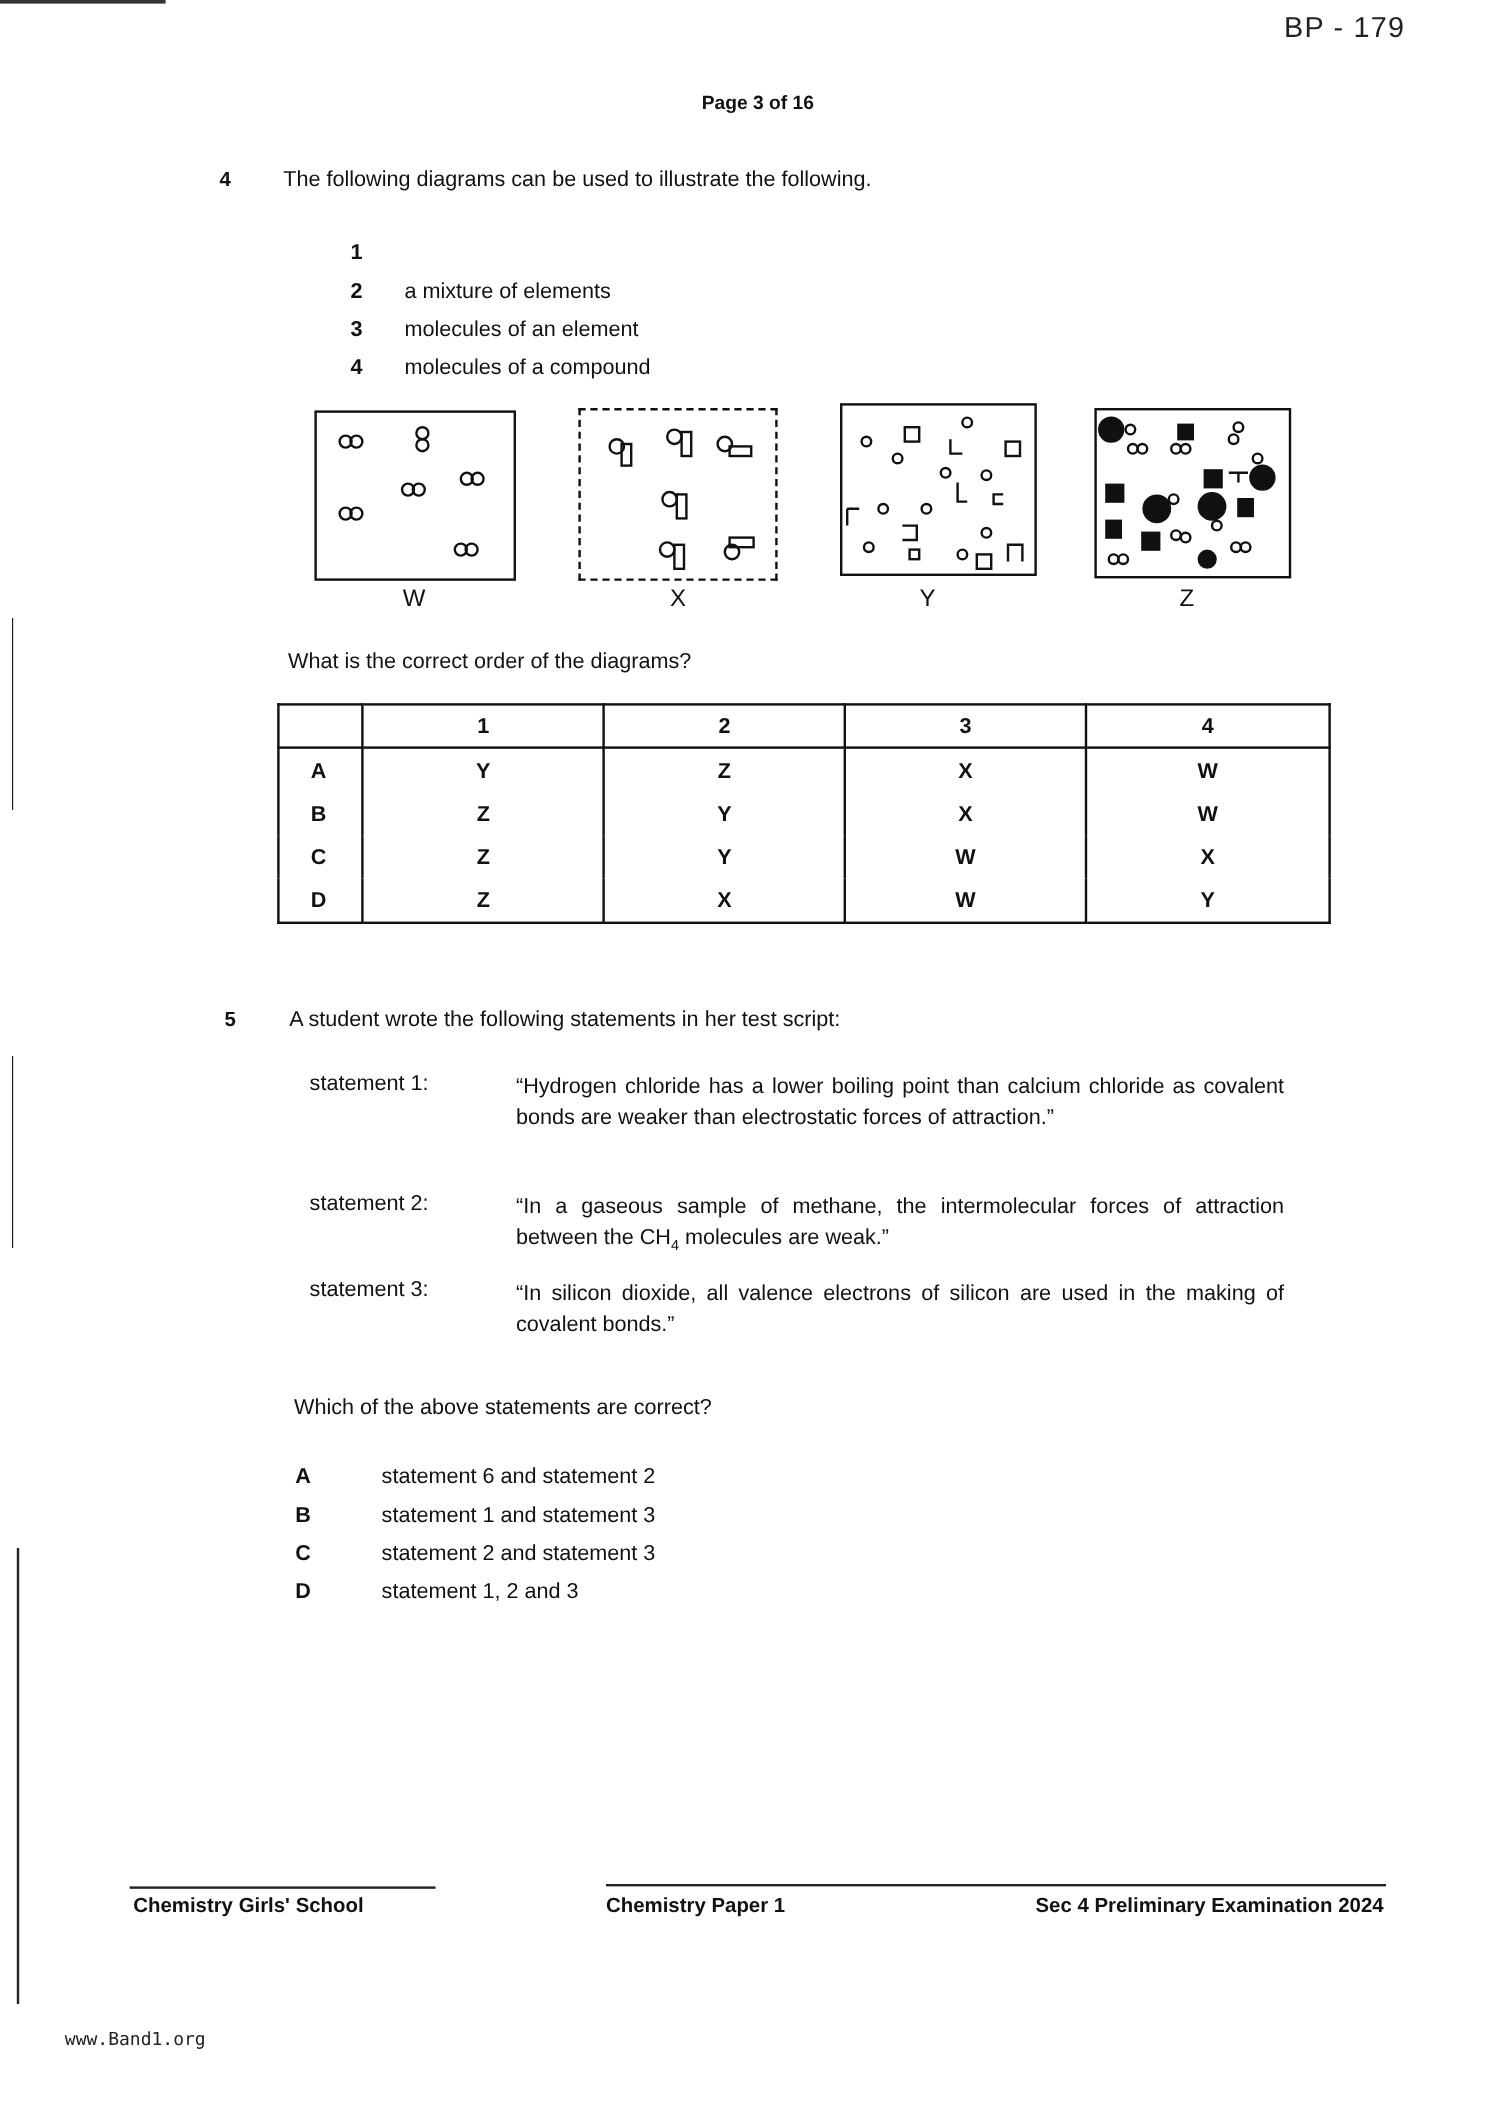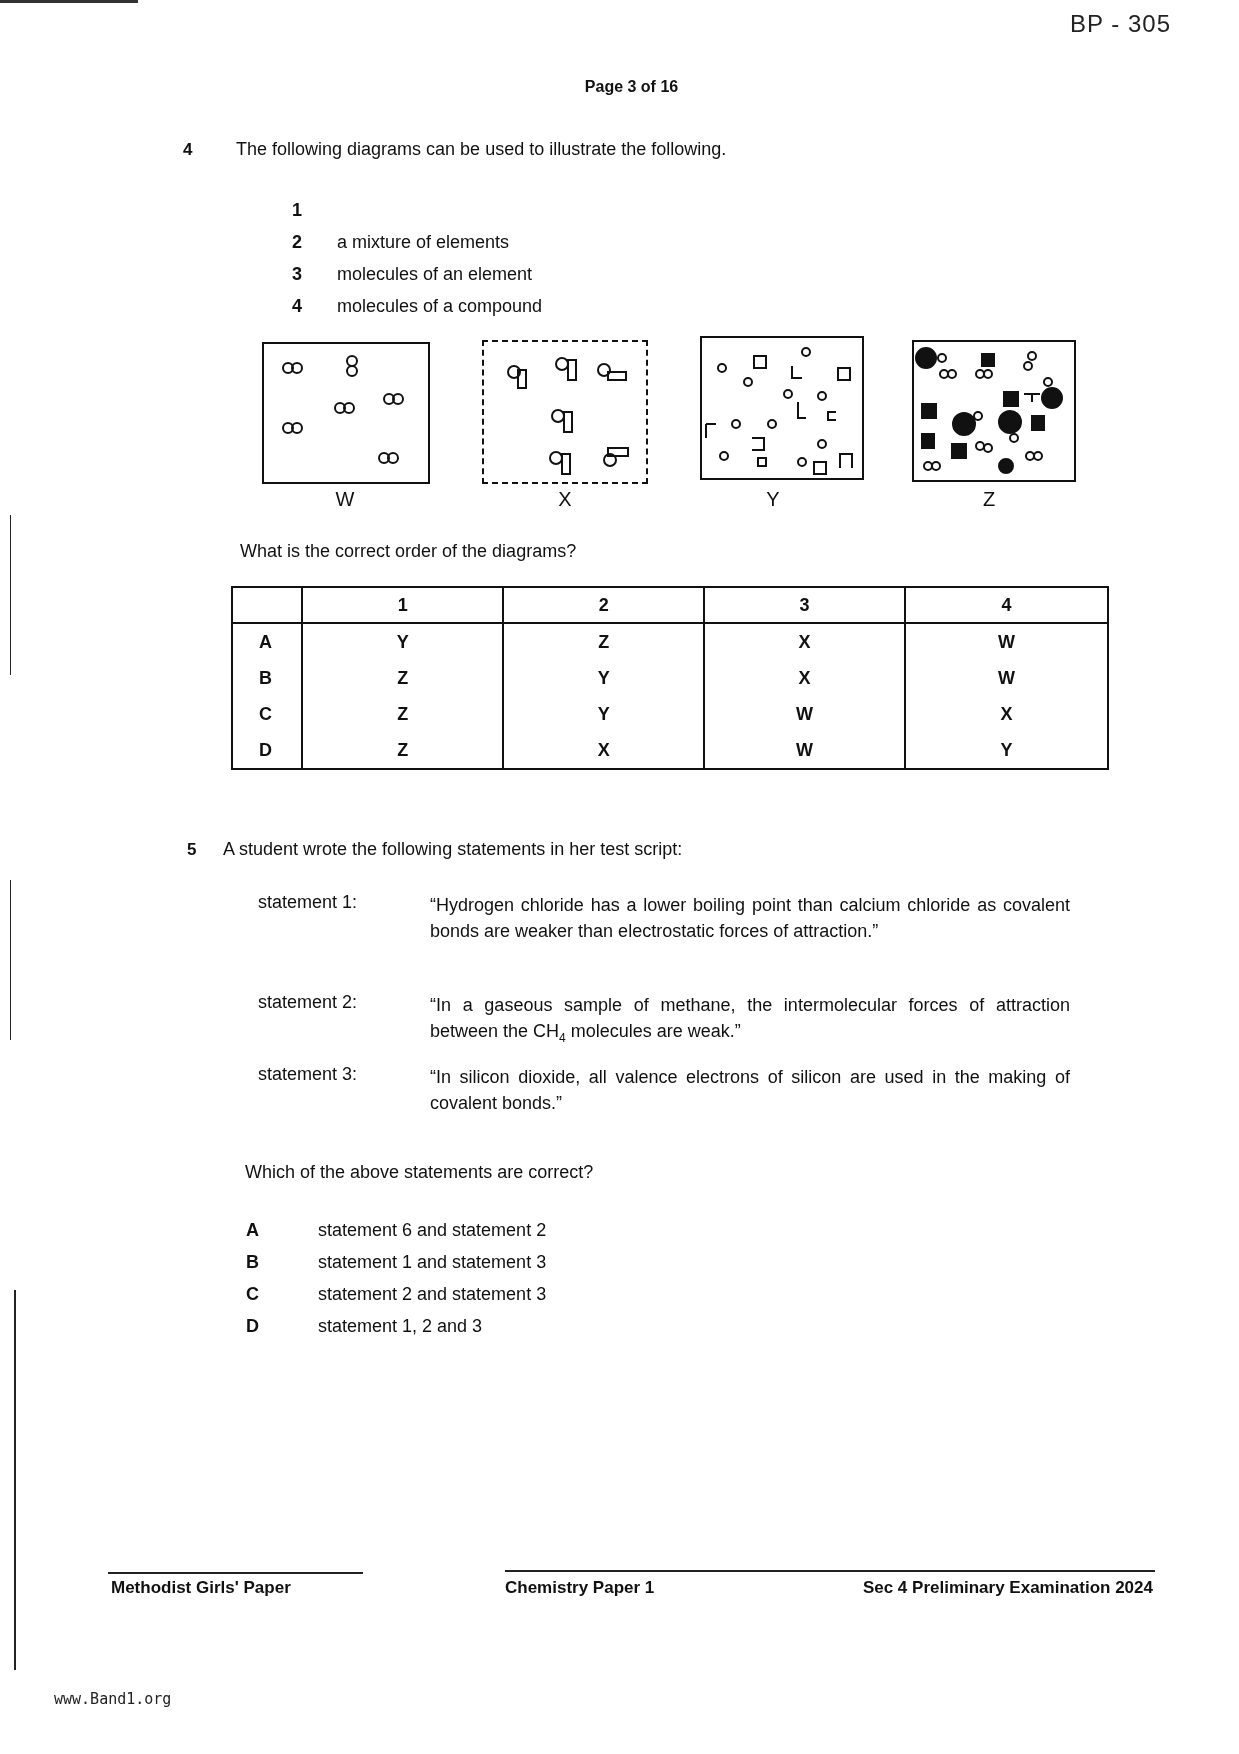--- a/index.html
+++ b/index.html
@@ -32,21 +32,21 @@
     .topbar { left: 0; top: 0; width: 138px; height: 3px; background: #333; }
   </style>
 </head>
 <body>
 
 <div class="abs topbar"></div>
 <div class="abs margin-line" style="left:14px;top:1290px;height:380px;"></div>
 <div class="abs margin-line" style="left:10px;top:515px;height:160px;width:1px;"></div>
 <div class="abs margin-line" style="left:10px;top:880px;height:160px;width:1px;"></div>
 
-<div class="abs code">BP - 305</div>
+<div class="abs code">BP - 179</div>
 <div class="abs pagenum">Page 3 of 16</div>
 
 <div class="abs qnum" style="left:183px;top:140px;">4</div>
 <div class="abs qtext" style="left:236px;top:139px;">The following diagrams can be used to illustrate the following.</div>
 
 <div class="abs opt-list">
   <div class="opt-row">
       <span class="n">1</span>
     </div>
   <div class="opt-row">
@@ -212,21 +212,21 @@
       <td class="rowlab">D</td>
       <td>Z</td>
       <td>X</td>
       <td>W</td>
       <td>Y</td>
     </tr>
   </tbody>
 </table>
 
 <div class="abs qnum" style="left:187px;top:840px;">5</div>
-<div class="abs qtext" style="left:223px;top:839px;text-align:center;">A student wrote the following statements in her test script:</div>
+<div class="abs qtext" style="left:241px;top:839px;text-align:center;">A student wrote the following statements in her test script:</div>
 
 <div class="abs stmt" style="left:258px;top:892px;width:820px;height:80px;">
   <span class="lab">statement 1:</span>
   <span class="txt">“Hydrogen chloride has a lower boiling point than calcium chloride as covalent bonds are weaker than electrostatic forces of attraction.”</span>
 </div>
 
 <div class="abs stmt" style="left:258px;top:992px;width:820px;height:56px;">
   <span class="lab">statement 2:</span>
   <span class="txt"><span>“In a gaseous sample of methane, the intermolecular forces of attraction between the CH</span><sub style="font-size:12px;">4</sub><span> molecules are weak.”</span></span>
 </div>
@@ -252,17 +252,17 @@
       <span>statement 2 and statement 3</span>
     </div>
   <div class="choice">
       <span class="l">D</span>
       <span>statement 1, 2 and 3</span>
     </div>
 </div>
 
 <div class="abs rule" style="left:108px;top:1572px;width:255px;"></div>
 <div class="abs rule" style="left:505px;top:1570px;width:650px;"></div>
-<div class="abs footer" style="left:111px;">Methodist Girls' Paper</div>
+<div class="abs footer" style="left:111px;">Chemistry Girls' School</div>
 <div class="abs footer" style="left:505px;">Chemistry Paper 1</div>
 <div class="abs footer" style="right:86px;">Sec 4 Preliminary Examination 2024</div>
 
 <div class="abs watermark">www.Band1.org</div>
 
 </body></html>

